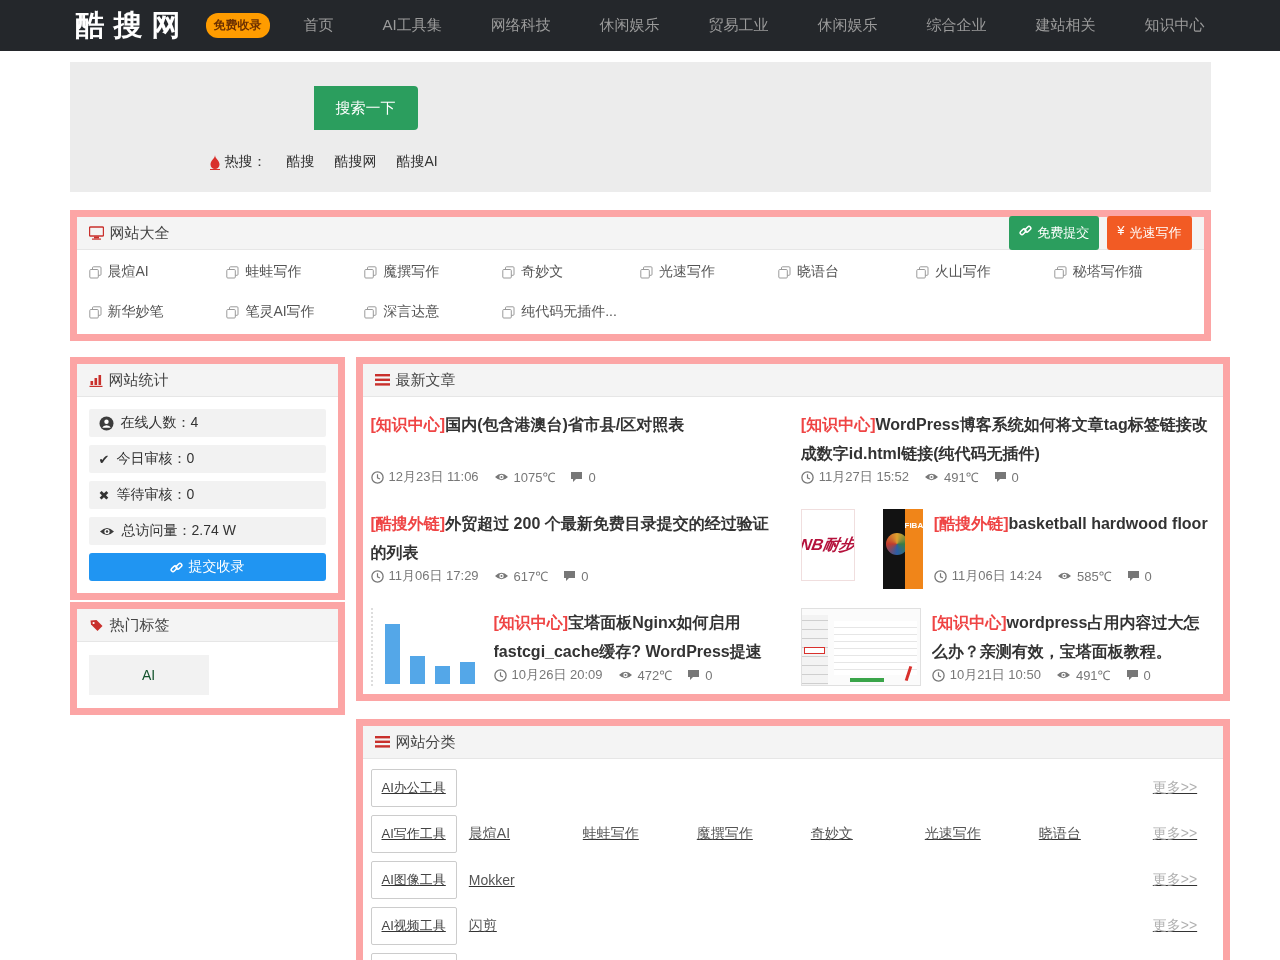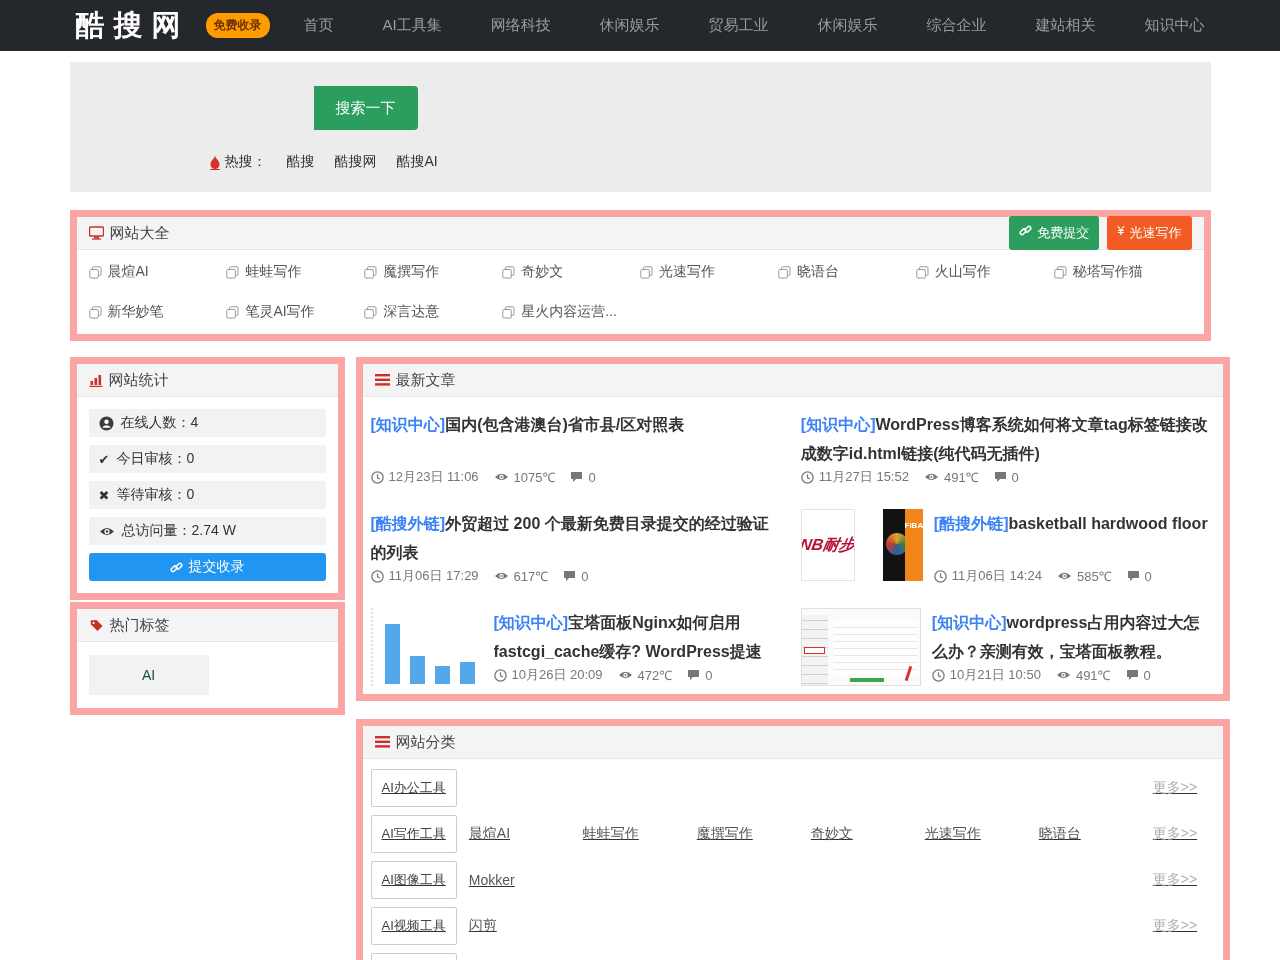--- a/index.html
+++ b/index.html
@@ -70,32 +70,32 @@
   .tag-chip { display:inline-block; width:120px; height:40px; line-height:40px;
     text-align:center; background:#f2f2f2; color:#14532d; font-size:14px; cursor:pointer; }
 
   
   .article-grid { display:grid; grid-template-columns:1fr 1fr; }
   .article-cell { height:99px; padding:13px 12px 10px 8px; display:flex; }
   .article-thumb { flex:none; margin-right:11px; cursor:pointer; }
   .article-body { flex:1; display:flex; flex-direction:column; justify-content:space-between; overflow:hidden; }
   .article-title { font-size:16px; font-weight:bold; line-height:29px; color:#333;
     max-height:58px; overflow:hidden; cursor:pointer; }
-  .article-cat { color:#3b82f6; }
+  .article-cat { color:#ef4444; }
   .article-meta { display:flex; align-items:center; font-size:13px; color:#777; margin-top:4px; }
   .meta-item { display:inline-flex; align-items:center; margin-right:15px; }
   .meta-item .m-txt { margin-left:5px; }
 
   
   .thumb-nb { display:flex; width:122px; height:72px; }
   .thumb-nb-left { width:64px; height:72px; background:#fff; border:1px solid #f0dede;
     display:flex; align-items:center; justify-content:center; overflow:hidden; }
   .nb-text { color:#b5123c; font-weight:bold; font-style:italic; font-size:16px;
     transform:skewX(-10deg); white-space:nowrap; }
-  .thumb-nb-right { width:48px; height:72px; background:#121212; position:relative; margin-left:28px; }
+  .thumb-nb-right { width:48px; height:80px; background:#121212; position:relative; margin-left:28px; }
   .fiba-ball { position:absolute; left:3px; top:24px; width:22px; height:22px; border-radius:50%;
     background:conic-gradient(#e0a22e,#3a7d44,#2b5ea7,#c23b2e,#e0a22e); }
   .fiba-strip { position:absolute; right:0; top:0; bottom:0; width:18px; background:#f08519;
     display:flex; align-items:flex-start; justify-content:center; padding-top:12px;
     color:#fff; font-size:8px; font-weight:bold; }
   .thumb-chart { width:112px; height:78px; background:#fff; border-left:2px dotted #ddd;
     display:flex; align-items:flex-end; gap:10px; padding:4px 8px 2px 12px; }
   .thumb-chart .bar { width:19px; background:#54a7e8; }
   .thumb-admin { width:120px; height:78px; background:#fbfbfb; border:1px solid #e0e0e0;
     position:relative; overflow:hidden; }
@@ -290,21 +290,21 @@
           </span>
           <span>深言达意</span>
         </span>
       <span class="site-item">
           <span class="icon">
             <svg width="13" height="13" viewBox="0 0 13 13">
               <rect x="3.5" y="0.8" width="8.5" height="8.5" rx="1" fill="none" stroke="#9a9a9a"></rect>
               <rect x="0.8" y="3.5" width="8.5" height="8.5" rx="1" fill="#fff" stroke="#9a9a9a"></rect>
             </svg>
           </span>
-          <span>星火内容运营...</span>
+          <span>纯代码无插件...</span>
         </span>
     </div>
   </div>
 
   <div class="cols">
 
     <div class="sidebar">
       <div class="panel">
         <div class="panel-header">
           <span class="icon">

